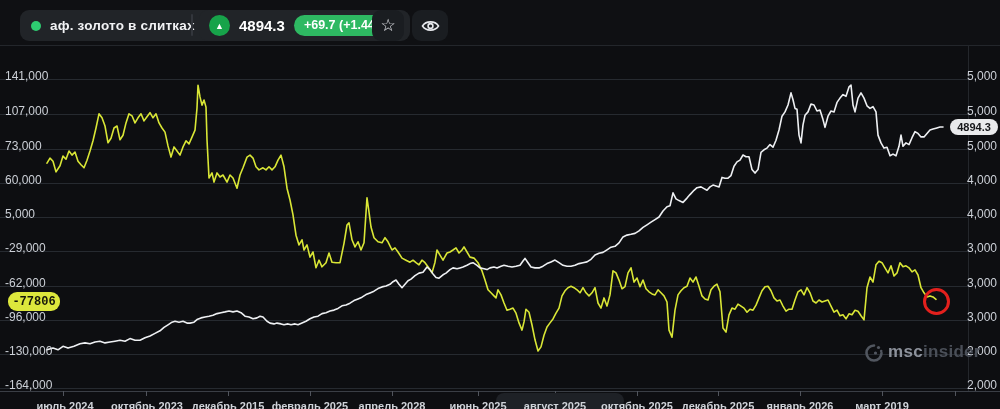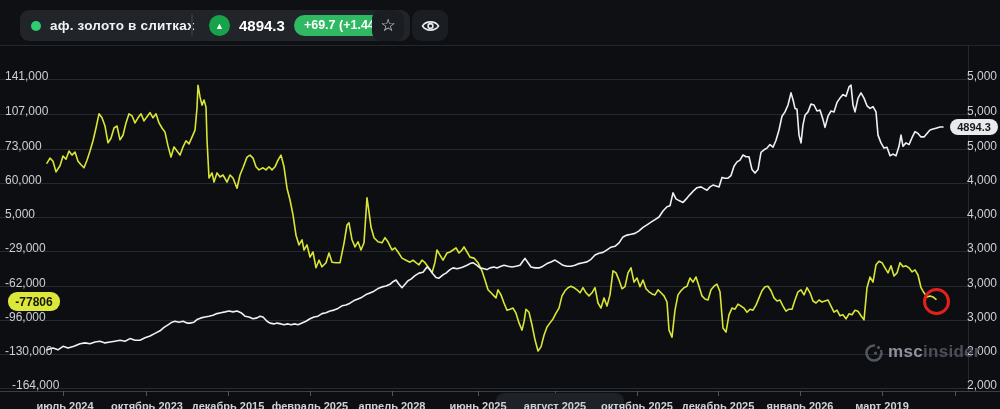--- a/index.html
+++ b/index.html
@@ -21,21 +21,21 @@
   .chg-badge { background:#2eb962; color:#ffffff; font-size:12.5px; font-weight:bold; border-radius:12px; padding:3px 10px 4px; }
   .icon-btn { position:absolute; top:10px; height:31px; background:#1a1d21; border-radius:9px; display:flex; align-items:center; justify-content:center; color:#e8eaee; cursor:pointer; }
   .star-btn { left:372px; width:32px; font-size:17px; }
   .eye-btn { left:412px; width:36px; }
 
   
   svg#plot { position:absolute; left:0; top:0; z-index:1; }
   .axis-label { position:absolute; font-size:12px; color:#ccd0d7; z-index:2; line-height:12px; }
   .xaxis-label { position:absolute; top:400px; width:90px; text-align:center; font-size:11px; font-weight:600; color:#cfd3d9; z-index:3; }
   .badge-left { position:absolute; left:8px; top:292px; width:52px; height:19px; background:#dce73c; color:#15170a;
-    font-size:12px; font-weight:bold; border-radius:9px; display:flex; align-items:center; justify-content:center; z-index:4; }
+    font-size:12px; font-weight:bold; border-radius:9px; display:flex; align-items:center; justify-content:center; z-index:4;font-family:Liberation Mono, monospace; }
   .badge-right { position:absolute; left:950px; top:119px; width:48px; height:16px; background:#e9eaec; color:#17181b;
     font-size:11px; font-weight:bold; border-radius:8px; display:flex; align-items:center; justify-content:center; z-index:4; }
   .red-circle { position:absolute; left:923px; top:288px; width:27px; height:27px; border:3px solid #e3201d; border-radius:50%; z-index:4; }
   .scroll-thumb { position:absolute; left:496px; top:393px; width:128px; height:16px; background:#1e2126; border-radius:8px; z-index:1; }
 
   
   .watermark { position:absolute; left:863px; top:342px; display:flex; align-items:flex-start; gap:3px; z-index:2; }
   .wm-text { font-size:17px; letter-spacing:.3px; }
   .wm-bold { color:#8d929c; font-weight:bold; }
   .wm-light { color:#4a4f58; font-weight:bold; }
@@ -104,21 +104,21 @@
   <div id="left-axis">
       <div class="axis-label" style="left: 5px; top: 70px;">141,000</div>
       <div class="axis-label" style="left: 5px; top: 105px;">107,000</div>
       <div class="axis-label" style="left: 5px; top: 140px;">73,000</div>
       <div class="axis-label" style="left: 5px; top: 174px;">60,000</div>
       <div class="axis-label" style="left: 5px; top: 208px;">5,000</div>
       <div class="axis-label" style="left: 5px; top: 242px; text-align: right;">-29,000</div>
       <div class="axis-label" style="left: 5px; top: 277px;">-62,000</div>
       <div class="axis-label" style="left: 5px; top: 311px;">-96,000</div>
       <div class="axis-label" style="left: 5px; top: 345px; text-align: center;">-130,000</div>
-      <div class="axis-label" style="left: 12px; top: 379px;">-164,000</div>
+      <div class="axis-label" style="left: 5px; top: 379px;">-164,000</div>
     </div>
   <div id="right-axis">
       <div class="axis-label" style="right: 3px; top: 70px; position: absolute; text-align: right; width: 60px; left: 937px;">5,000</div>
       <div class="axis-label" style="right: 3px; top: 105px; position: absolute; text-align: right; width: 60px; left: 937px;">5,000</div>
       <div class="axis-label" style="right: 3px; top: 140px; position: absolute; text-align: right; width: 60px; left: 937px;">5,000</div>
       <div class="axis-label" style="right: 3px; top: 174px; position: absolute; text-align: right; width: 60px; left: 937px;">4,000</div>
       <div class="axis-label" style="right: 3px; top: 208px; position: absolute; text-align: right; width: 60px; left: 937px;">4,000</div>
       <div class="axis-label" style="right: 3px; top: 242px; position: absolute; text-align: right; width: 60px; left: 937px;">3,000</div>
       <div class="axis-label" style="right: 3px; top: 277px; position: absolute; text-align: right; width: 60px; left: 937px;">3,000</div>
       <div class="axis-label" style="right: 3px; top: 311px; position: absolute; text-align: right; width: 60px; left: 937px;">3,000</div>

